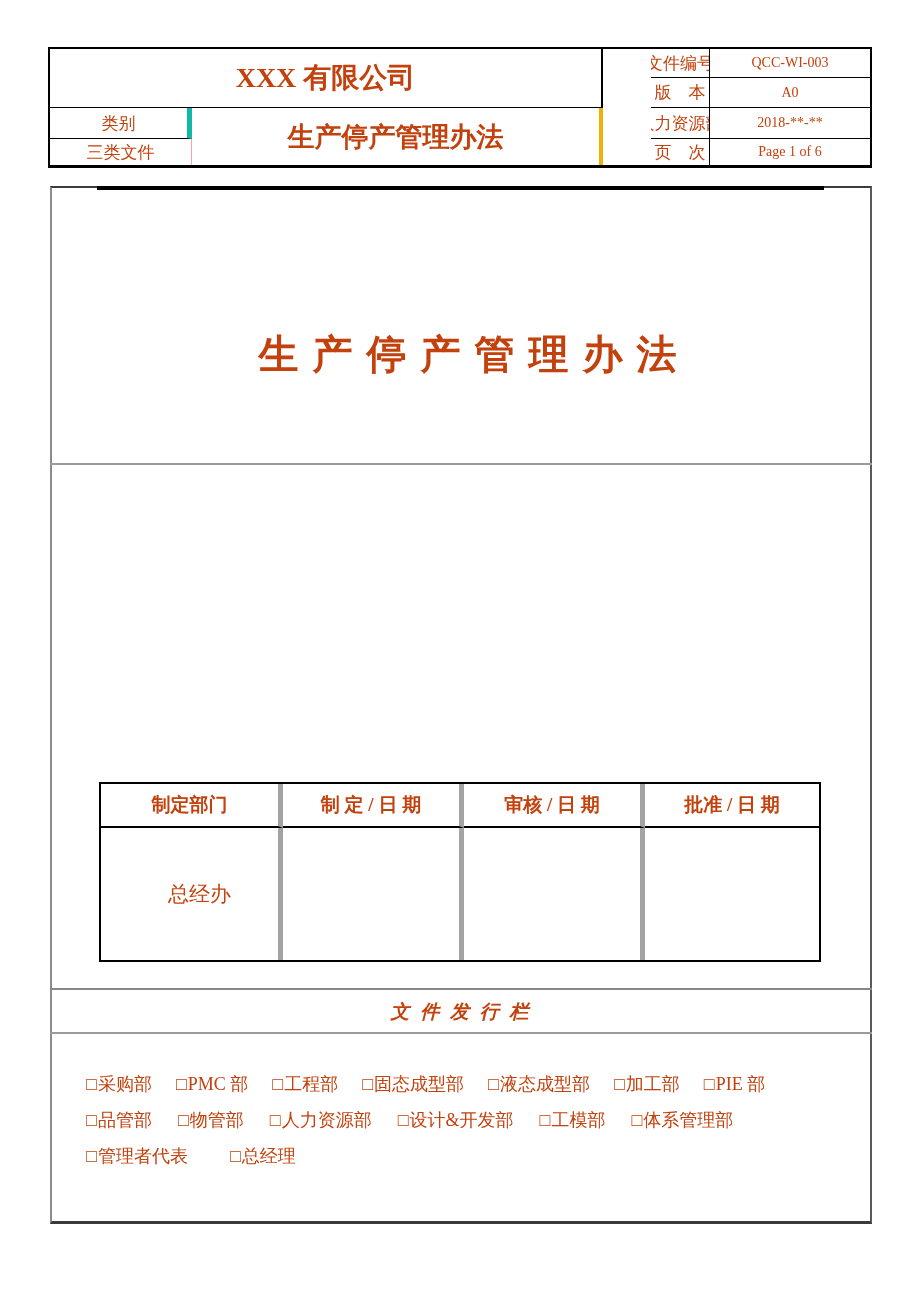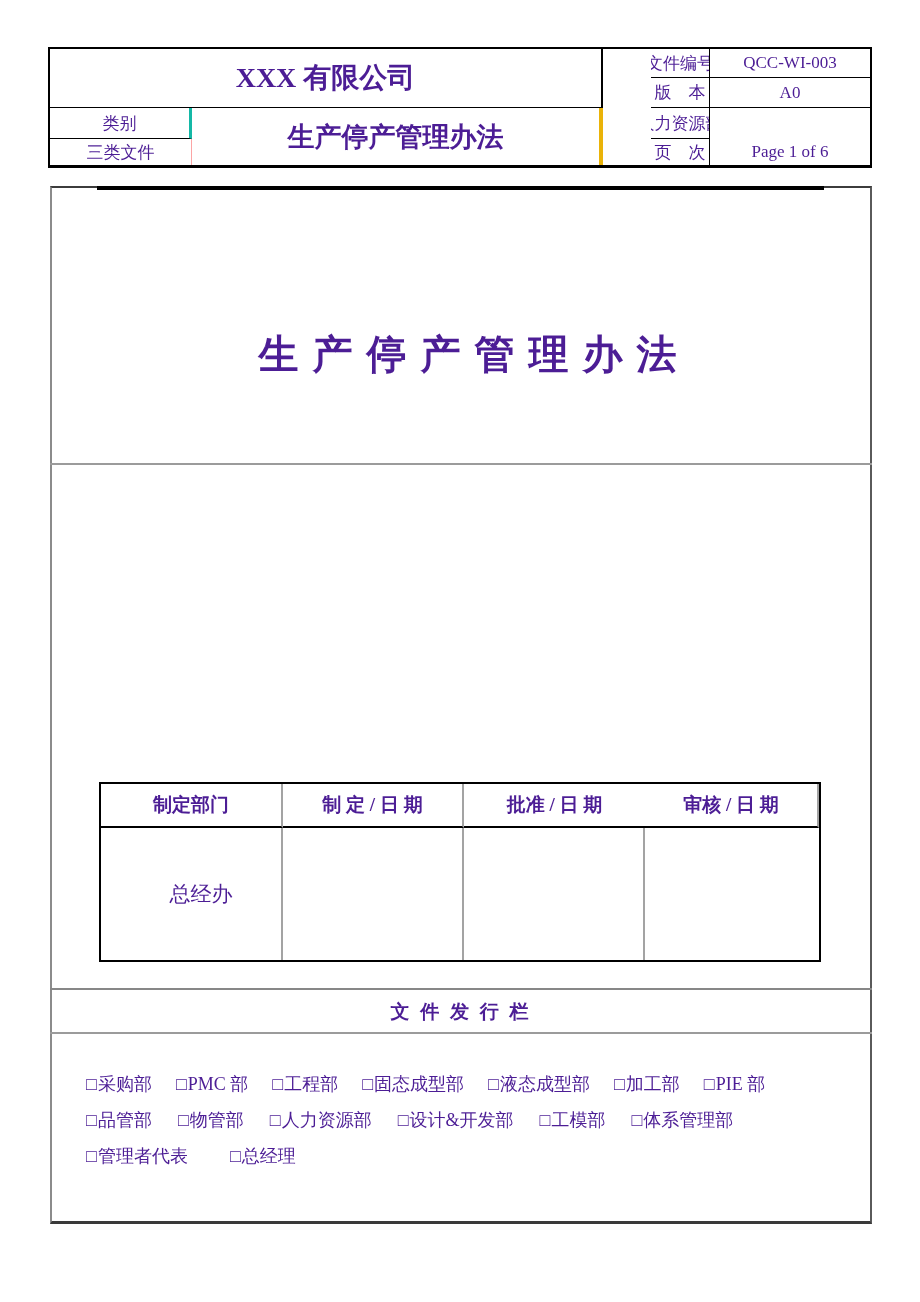--- a/index.html
+++ b/index.html
@@ -1,39 +1,39 @@
 <!DOCTYPE html>
 <html><head>
 <meta charset="utf-8">
 <style>
   html,body{margin:0;padding:0;background:#fff;}
   .page{
     position:relative;
     width:920px;height:1302px;
     background:#ffffff;
     font-family:"Liberation Serif","DejaVu Serif",serif;
-    color:#4c1d95;
+    color:#c2410c;
     overflow:hidden;
   }
   
   .header-table{
     position:absolute;left:48px;top:47px;width:824px;height:121px;
     box-sizing:border-box;
     border:2px solid #000;border-bottom-width:3px;
     display:grid;
     grid-template-columns:142px 411px 107px 1fr;
     grid-template-rows:29px 30px 31px 1fr;
   }
   .hcell{display:flex;align-items:center;justify-content:center;box-sizing:border-box;overflow:hidden;white-space:nowrap;}
   .c-company{grid-column:1/3;grid-row:1/3;border-right:2px solid #000;border-bottom:1px solid #000;font-size:28px;font-weight:bold;}
   .c-doc-title{grid-column:2/3;grid-row:3/5;border-right:4px solid #eab308;font-size:27px;font-weight:bold;}
-  .c-cat-label{grid-column:1/2;grid-row:3/4;border-right:3px solid #14b8a6;border-bottom:1px solid #000;font-size:17px;}
+  .c-cat-label{grid-column:1/2;grid-row:3/4;border-right:5px solid #14b8a6;border-bottom:1px solid #000;font-size:17px;}
   .c-cat-value{grid-column:1/2;grid-row:4/5;border-right:1px solid #fca5a5;font-size:17px;}
   .meta-label{grid-column:3/4;font-size:17px;border-right:1px solid #000;margin-left:48px;}
-  .meta-value{grid-column:4/5;font-size:17px;}
+  .meta-value{grid-column:4/5;font-size:14px;}
   .rb{border-bottom:1px solid #000;}
   
   .main-box{
     position:absolute;left:50px;top:186px;width:822px;height:1038px;
     box-sizing:border-box;
     border-top:2px solid #3c3c3c;
     border-left:2px solid #8b8b8b;
     border-right:2px solid #5a5a5a;
     border-bottom:3px solid #3a3a3a;
   }
@@ -51,26 +51,26 @@
   .approval-table{
     position:absolute;left:47px;top:594px;width:722px;height:180px;
     box-sizing:border-box;border:2px solid #000;
     display:grid;
     grid-template-columns:182px 181px 181px 1fr;
     grid-template-rows:44px 1fr;
   }
   .acell{display:flex;align-items:center;justify-content:center;box-sizing:border-box;white-space:nowrap;}
   .ahead{font-weight:bold;font-size:19px;border-bottom:2px solid #000;}
   .adata{font-size:21px;padding-left:20px;}
-  .vr{border-right:2px solid #a3a3a3;}
+  .vr{border-right:5px solid #a3a3a3;}
   
   .dist-title{
     position:absolute;left:0;right:0;top:804px;height:40px;
     display:flex;align-items:center;justify-content:center;
-    font-size:19px;font-weight:bold;letter-spacing:3px;white-space:nowrap;
+    font-size:19px;font-weight:bold;letter-spacing:3px;white-space:nowrap;font-style:italic;
   }
   .dist-rows{position:absolute;left:34px;right:30px;top:878px;font-size:18px;}
   .dist-row{display:flex;align-items:center;height:36px;white-space:nowrap;}
   .dist-row[data-dist-row="0"]{gap:24px;}
   .dist-row[data-dist-row="1"]{gap:26px;}
   .dist-row[data-dist-row="2"]{gap:42px;}
   .dist-item{display:inline-flex;align-items:center;}
   .cb{margin-right:1px;font-size:18px;line-height:1;}
 </style>
 </head>
@@ -84,39 +84,40 @@
     <div class="hcell meta-label rb" style="grid-row:1/2">文件编号</div>
     <div class="hcell meta-value rb" style="grid-row:1/2">QCC-WI-003</div>
 
     <div class="hcell meta-label rb" style="grid-row:2/3">版　本</div>
     <div class="hcell meta-value rb" style="grid-row:2/3">A0</div>
 
     <div class="hcell c-cat-label">类别</div>
     <div class="hcell c-doc-title">生产停产管理办法</div>
 
     <div class="hcell meta-label rb" style="grid-row:3/4">人力资源部</div>
+    <div class="hcell meta-value rb" style="grid-row:3/4">2018-**-**</div>
 
     <div class="hcell c-cat-value">三类文件</div>
 
     <div class="hcell meta-label" style="grid-row:4/5">页　次</div>
     <div class="hcell meta-value" style="grid-row:4/5">Page 1 of 6</div>
   </div>
 
   <div class="main-box">
     <div class="top-bar"></div>
 
     <div class="main-title">生 产 停 产 管 理 办 法</div>
 
     <div class="divider divider-1"></div>
 
     <div class="approval-table">
       <div class="acell ahead vr">制定部门</div>
       <div class="acell ahead vr">制 定 / 日 期</div>
+      <div class="acell ahead vr">审核 / 日 期</div>
       <div class="acell ahead">批准 / 日 期</div>
-      <div class="acell ahead vr">审核 / 日 期</div>
 
       <div class="acell adata vr">总经办</div>
       <div class="acell adata vr"></div>
       <div class="acell adata vr"></div>
       <div class="acell adata"></div>
     </div>
 
     <div class="divider divider-2"></div>
 
     <div class="dist-title">文 件 发 行 栏</div>

